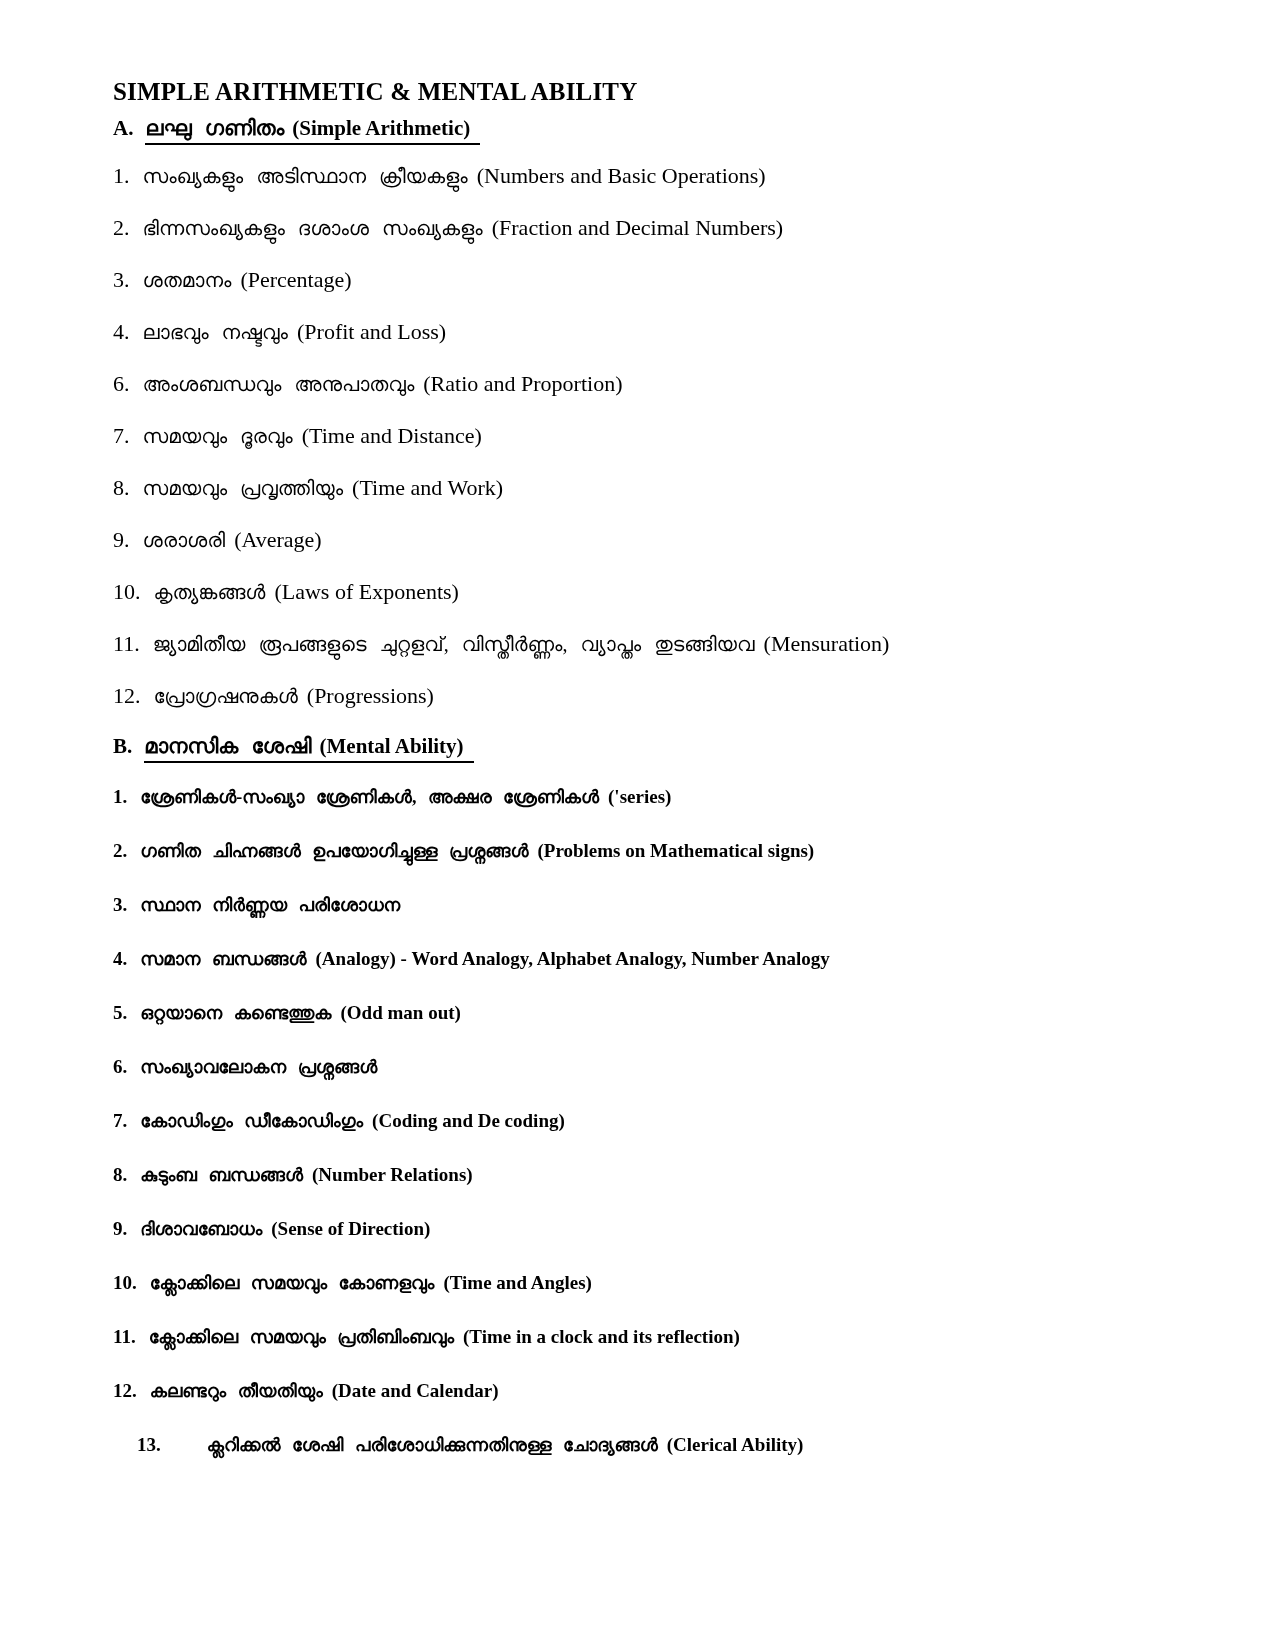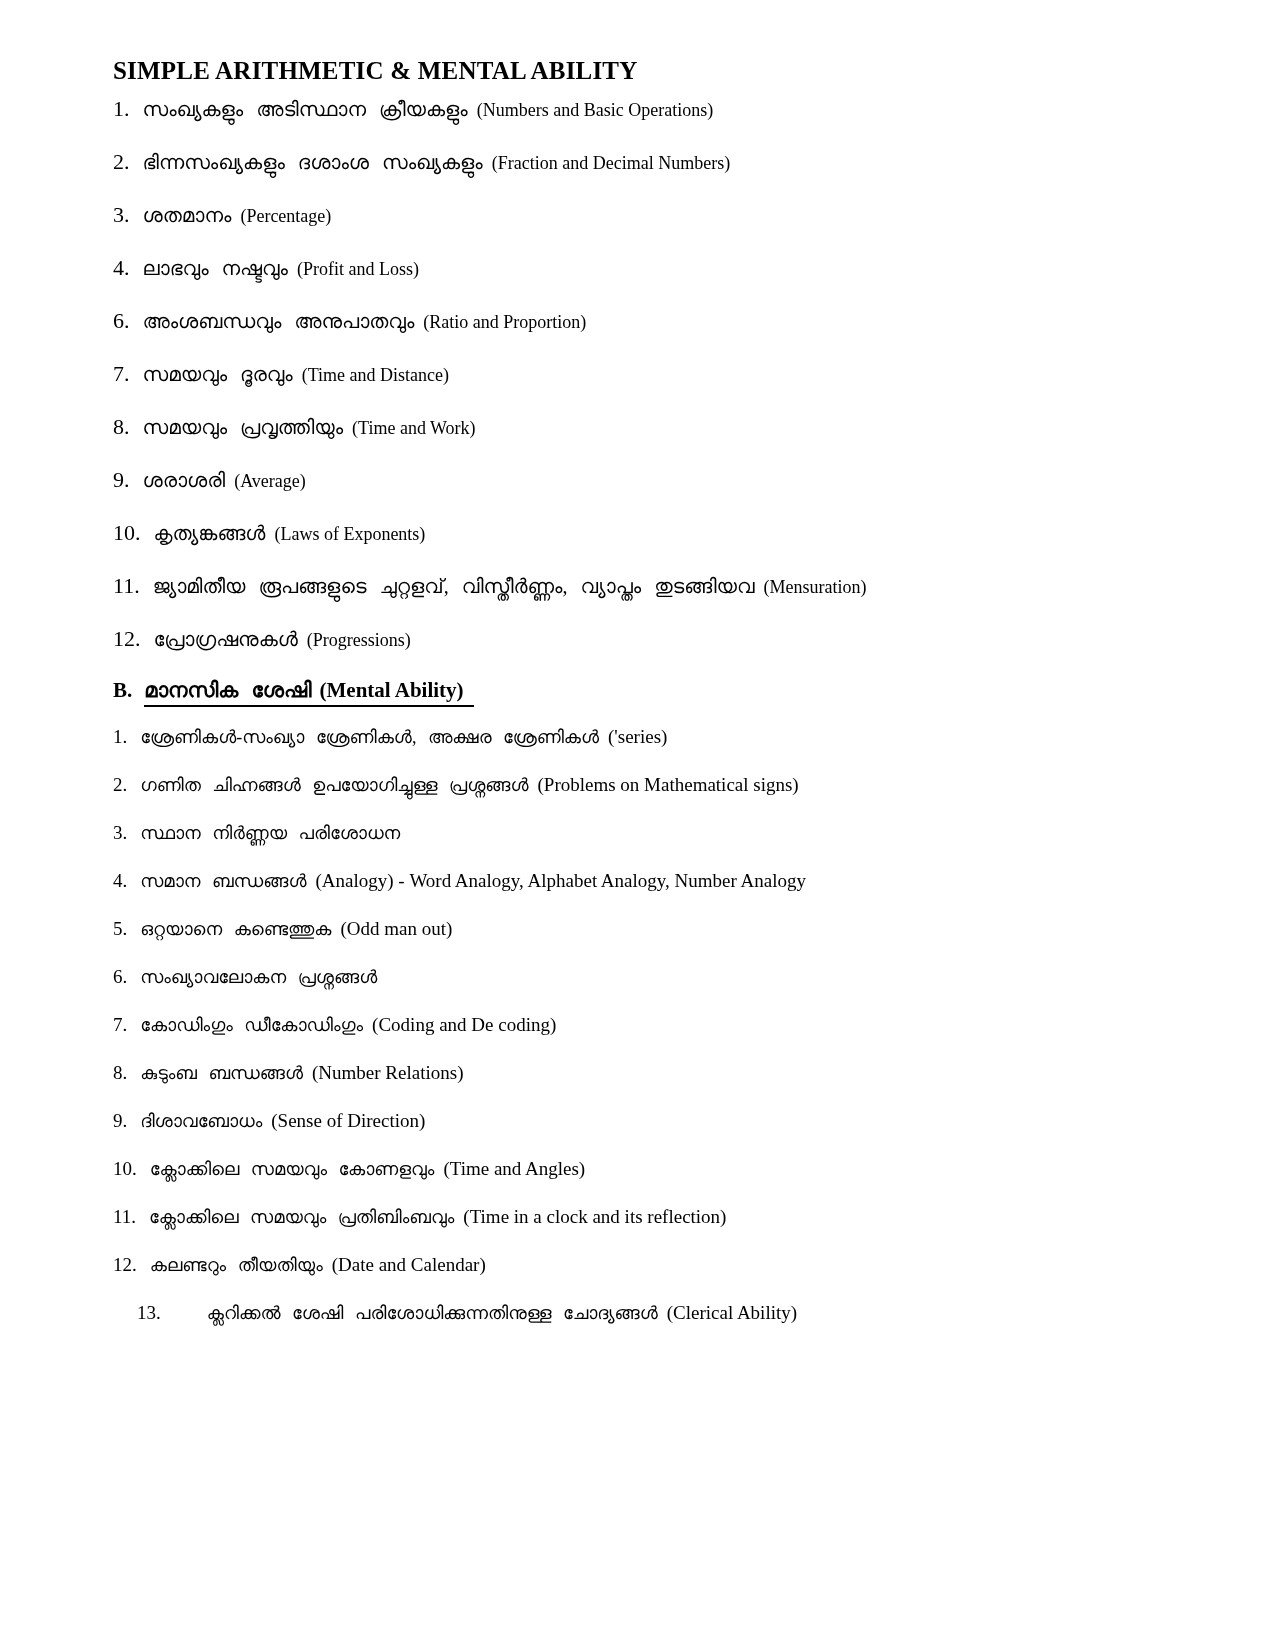--- a/index.html
+++ b/index.html
@@ -6,21 +6,21 @@
     margin: 0;
     padding: 0;
     background: #e8e8e8;
   }
   .page {
     width: 1275px;
     height: 1650px;
     margin: 0 auto;
     background: #ffffff;
     box-sizing: border-box;
-    padding: 56px 90px 0 113px;
+    padding: 77px 90px 0 113px;
     font-family: "Liberation Serif", "DejaVu Serif", serif;
     color: #000000;
     overflow: hidden;
   }
   .doc-title {
     font-size: 25px;
     font-weight: bold;
     margin: 0 0 8px 0;
     line-height: 1.2;
     letter-spacing: 0.2px;
@@ -41,39 +41,43 @@
   .sec-b-head { margin-top: 13px; }
   .item {
     white-space: nowrap;
   }
   .sec-a .item {
     line-height: 30px;
     margin-bottom: 22px;
     font-size: 22px;
   }
   .sec-b .item {
-    line-height: 27px;
+    line-height: 33px;
     margin-bottom: 20px;
     font-size: 19px;
+    font-weight: bold;
   }
   .item .num { margin-right: 13px; }
   .item .num-wide { margin-right: 46px; margin-left: 24px; }
   .sec-a .item .ml { font-size: 20px; word-spacing: 8px; }
   .sec-b .item .ml { font-size: 18px; word-spacing: 7px; }
   .item .en { margin-left: 9px; }
-  .sec-a .item .en { font-size: 18px; }
+  .sec-a .item .en { font-size: 22px; }
   .sec-b .item .en { font-size: 19px; }
 </style>
 </head>
 <body>
 
 <div class="page">
 
   <h1 class="doc-title">SIMPLE ARITHMETIC &amp; MENTAL ABILITY</h1>
 
+  <div class="sec-head">
+    <span class="sec-label">A.</span><span class="underlined"><span class="head-ml">ലഘു ഗണിതം</span><span class="head-en">(Simple Arithmetic)</span></span>
+  </div>
 
   <div class="sec-a">
     <div class="item"><span class="num">1.</span><span class="ml">സംഖ്യകളും അടിസ്ഥാന ക്രീയകളും</span><span class="en">(Numbers and Basic Operations)</span></div>
     <div class="item"><span class="num">2.</span><span class="ml">ഭിന്നസംഖ്യകളും ദശാംശ സംഖ്യകളും</span><span class="en">(Fraction and Decimal Numbers)</span></div>
     <div class="item"><span class="num">3.</span><span class="ml">ശതമാനം</span><span class="en">(Percentage)</span></div>
     <div class="item"><span class="num">4.</span><span class="ml">ലാഭവും നഷ്ടവും</span><span class="en">(Profit and Loss)</span></div>
     <div class="item"><span class="num">6.</span><span class="ml">അംശബന്ധവും അനുപാതവും</span><span class="en">(Ratio and Proportion)</span></div>
     <div class="item"><span class="num">7.</span><span class="ml">സമയവും ദൂരവും</span><span class="en">(Time and Distance)</span></div>
     <div class="item"><span class="num">8.</span><span class="ml">സമയവും പ്രവൃത്തിയും</span><span class="en">(Time and Work)</span></div>
     <div class="item"><span class="num">9.</span><span class="ml">ശരാശരി</span><span class="en">(Average)</span></div>

